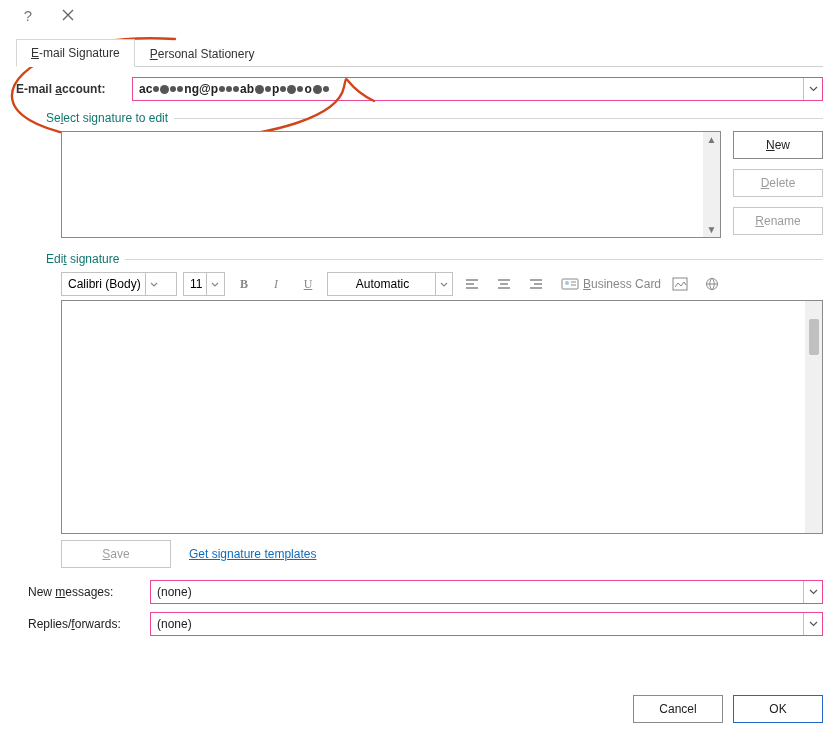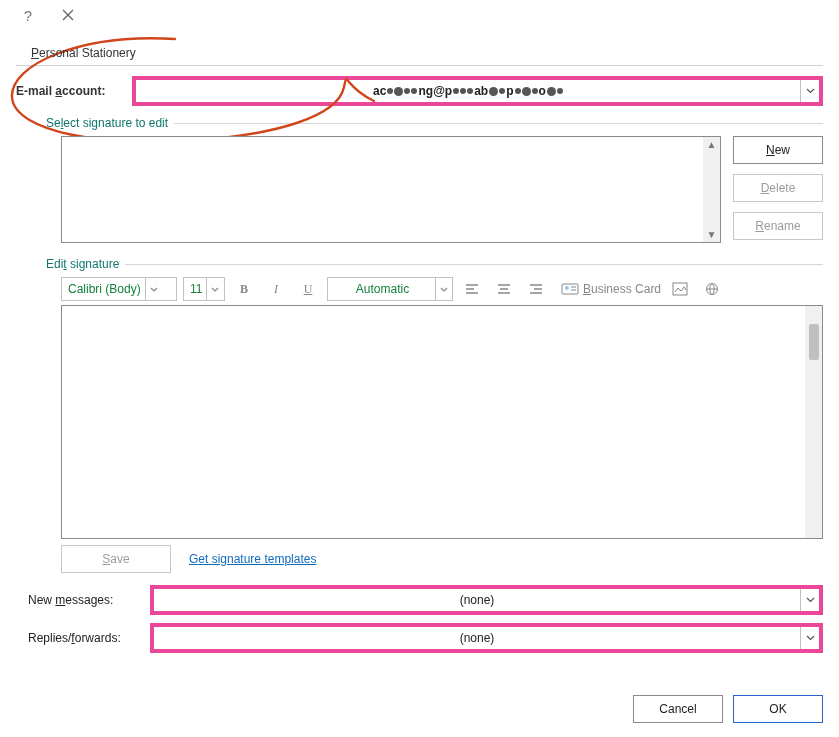--- a/index.html
+++ b/index.html
@@ -69,25 +69,24 @@
     font-weight: bold;
   }
   .label {
     width: 112px;
     padding-right: 4px;
     color: #333;
   }
   .combo {
     display: flex;
     align-items: center;
-    border: 4px solid #ec4899;
+    border: 1px solid #ec4899;
     height: 22px;
     background: #fff;
     flex: 1;
-    text-align: center;
   }
   .combo span.val { flex: 1; padding: 0 6px; white-space: nowrap; overflow: hidden; }
   .combo .chev {
     width: 18px;
     height: 100%;
     border-left: 1px solid #c0c0c0;
     display: flex;
     align-items: center;
     justify-content: center;
   }
@@ -160,21 +159,21 @@
     margin-bottom: 4px;
   }
   .tb-combo {
     display: flex;
     align-items: center;
     border: 1px solid #9a9a9a;
     height: 22px;
     padding-left: 6px;
     color: #666;
   }
-  .tb-combo.disabled { color: #15803d; border-color: #c2c2c2; }
+  .tb-combo.disabled { color: #000000; border-color: #c2c2c2; }
   .tb-combo .chev {
     width: 16px;
     display: flex;
     align-items: center;
     justify-content: center;
     border-left: 1px solid #c0c0c0;
     height: 100%;
     margin-left: 4px;
   }
   .tb-btn {
@@ -268,20 +267,21 @@
     <div class="ctl">?</div>
     <div class="ctl">
       <svg width="12" height="12">
           <path d="M1 1 L11 11 M11 1 L1 11" stroke="#666" stroke-width="1.4"></path>
         </svg>
     </div>
   </div>
 
   <div class="content">
     <div class="tabs">
+      <div class="tab active"><span class="underline">E</span>-mail Signature</div>
       <div class="tab"><span class="underline">P</span>ersonal Stationery</div>
     </div>
 
     <div class="row">
       <div class="label"><span>E-mail </span><span class="underline">a</span><span>ccount:</span></div>
       <div class="combo">
         <span class="val">
           <span class="masked">
             <span>ac</span>
               <span class="dot"></span>

